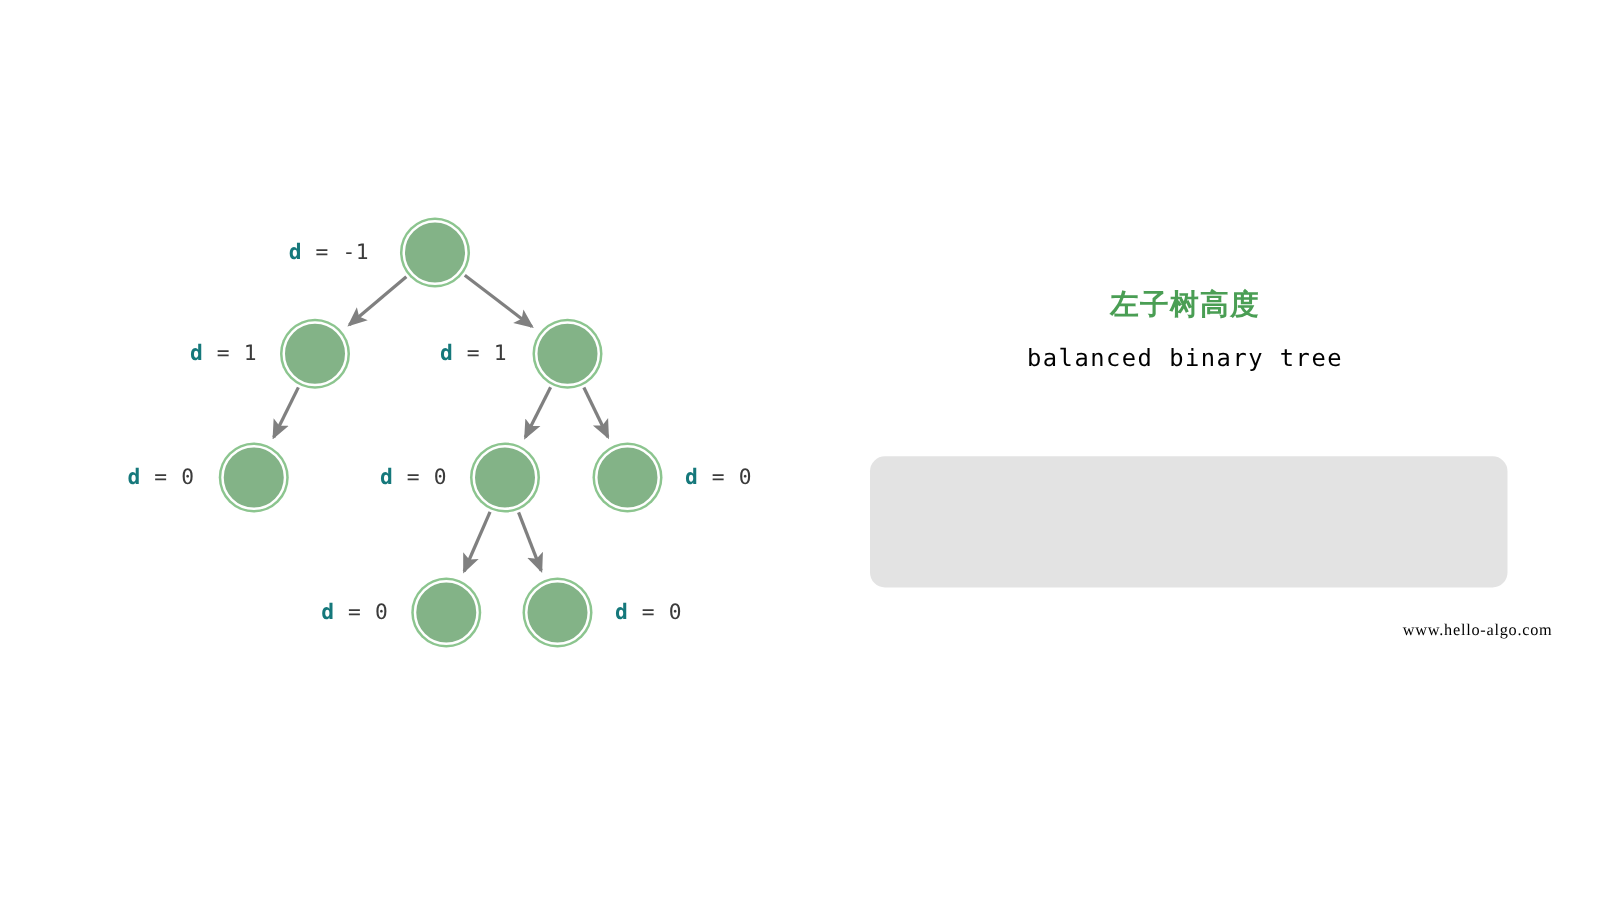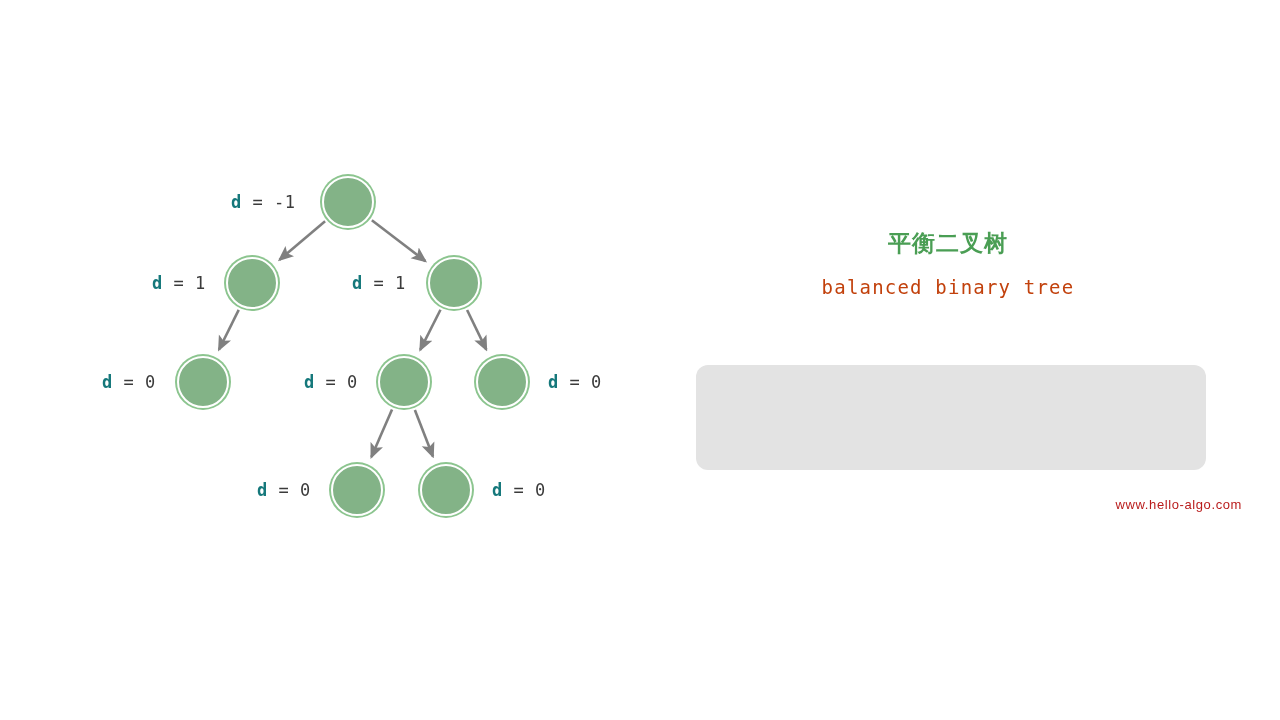--- a/index.html
+++ b/index.html
@@ -74,21 +74,21 @@
     letter-spacing: 1px;
   }
   #panel-subtitle {
     position: absolute;
     left: 0;
     top: 276px;
     width: 576px;
     text-align: center;
     font-family: "DejaVu Sans Mono", "Liberation Mono", monospace;
     font-size: 19px;
-    color: #c2410c;
+    color: #000000;
     letter-spacing: 1.2px;
   }
   #formula-box {
     position: absolute;
     left: 36px;
     top: 365px;
     width: 510px;
     height: 105px;
     background: #e3e3e3;
     border-radius: 12px;
@@ -111,23 +111,23 @@
   }
   .formula-line .mono {
     font-family: "DejaVu Sans Mono", "Liberation Mono", monospace;
   }
 
   
   #watermark {
     position: absolute;
     right: 38px;
     bottom: 24px;
-    font-family: Liberation Sans, sans-serif;
+    font-family: Liberation Serif, serif;
     font-size: 13px;
-    color: #b91c1c;
+    color: #000000;
     letter-spacing: 0.6px;
   }
 </style>
 </head>
 <body>
 
 <div id="canvas">
 
   <div id="tree-diagram">
     <svg id="tree-edges" viewBox="0 0 660 720" width="660" height="720">
@@ -163,21 +163,21 @@
         <div class="node-label" style="left: 102px; top: 372px;"><span class="dvar">d</span><span> = 0</span></div>
         <div class="node-label" style="left: 304px; top: 372px;"><span class="dvar">d</span><span> = 0</span></div>
         <div class="node-label" style="left: 548px; top: 372px;"><span class="dvar">d</span><span> = 0</span></div>
         <div class="node-label" style="left: 257px; top: 480px;"><span class="dvar">d</span><span> = 0</span></div>
         <div class="node-label" style="left: 492px; top: 480px;"><span class="dvar">d</span><span> = 0</span></div>
       </div>
   </div>
 
   <div id="info-panel">
 
-    <div id="panel-title">平衡二叉树</div>
+    <div id="panel-title">左子树高度</div>
 
     <div id="panel-subtitle">balanced binary tree</div>
 
     <div id="formula-box">
     </div>
   </div>
 
   <div id="watermark">www.hello-algo.com</div>
 </div>
 

